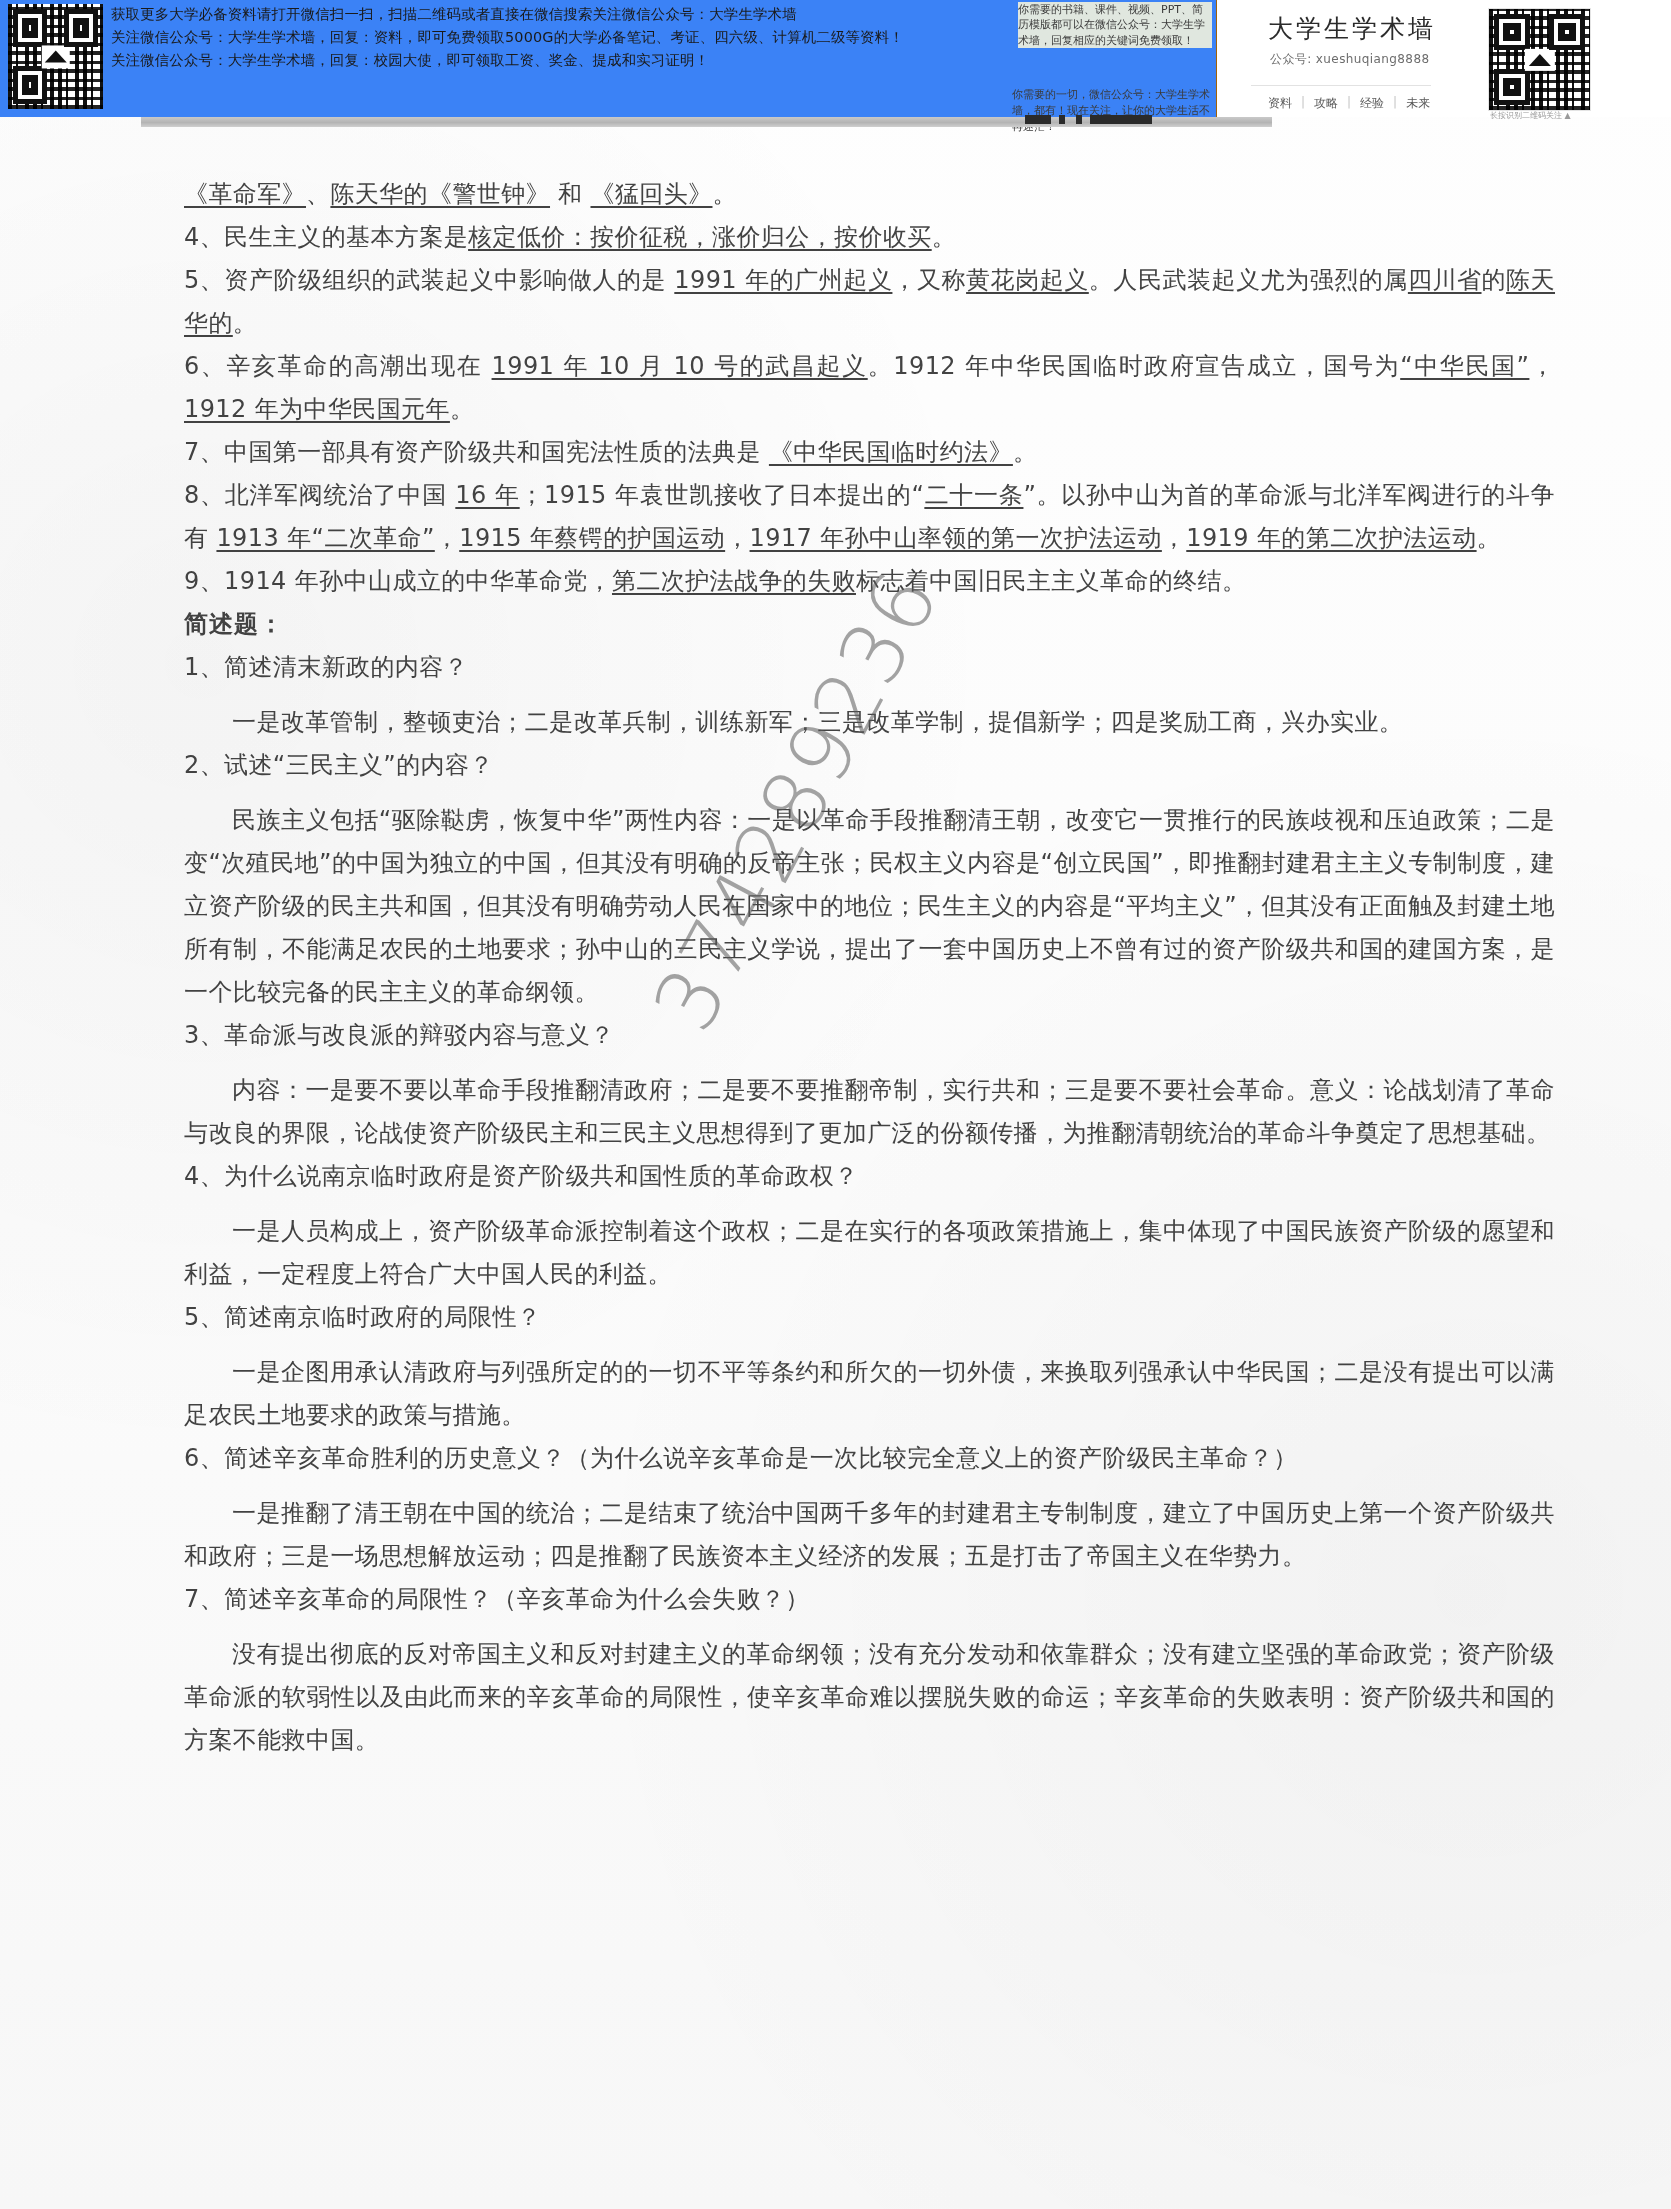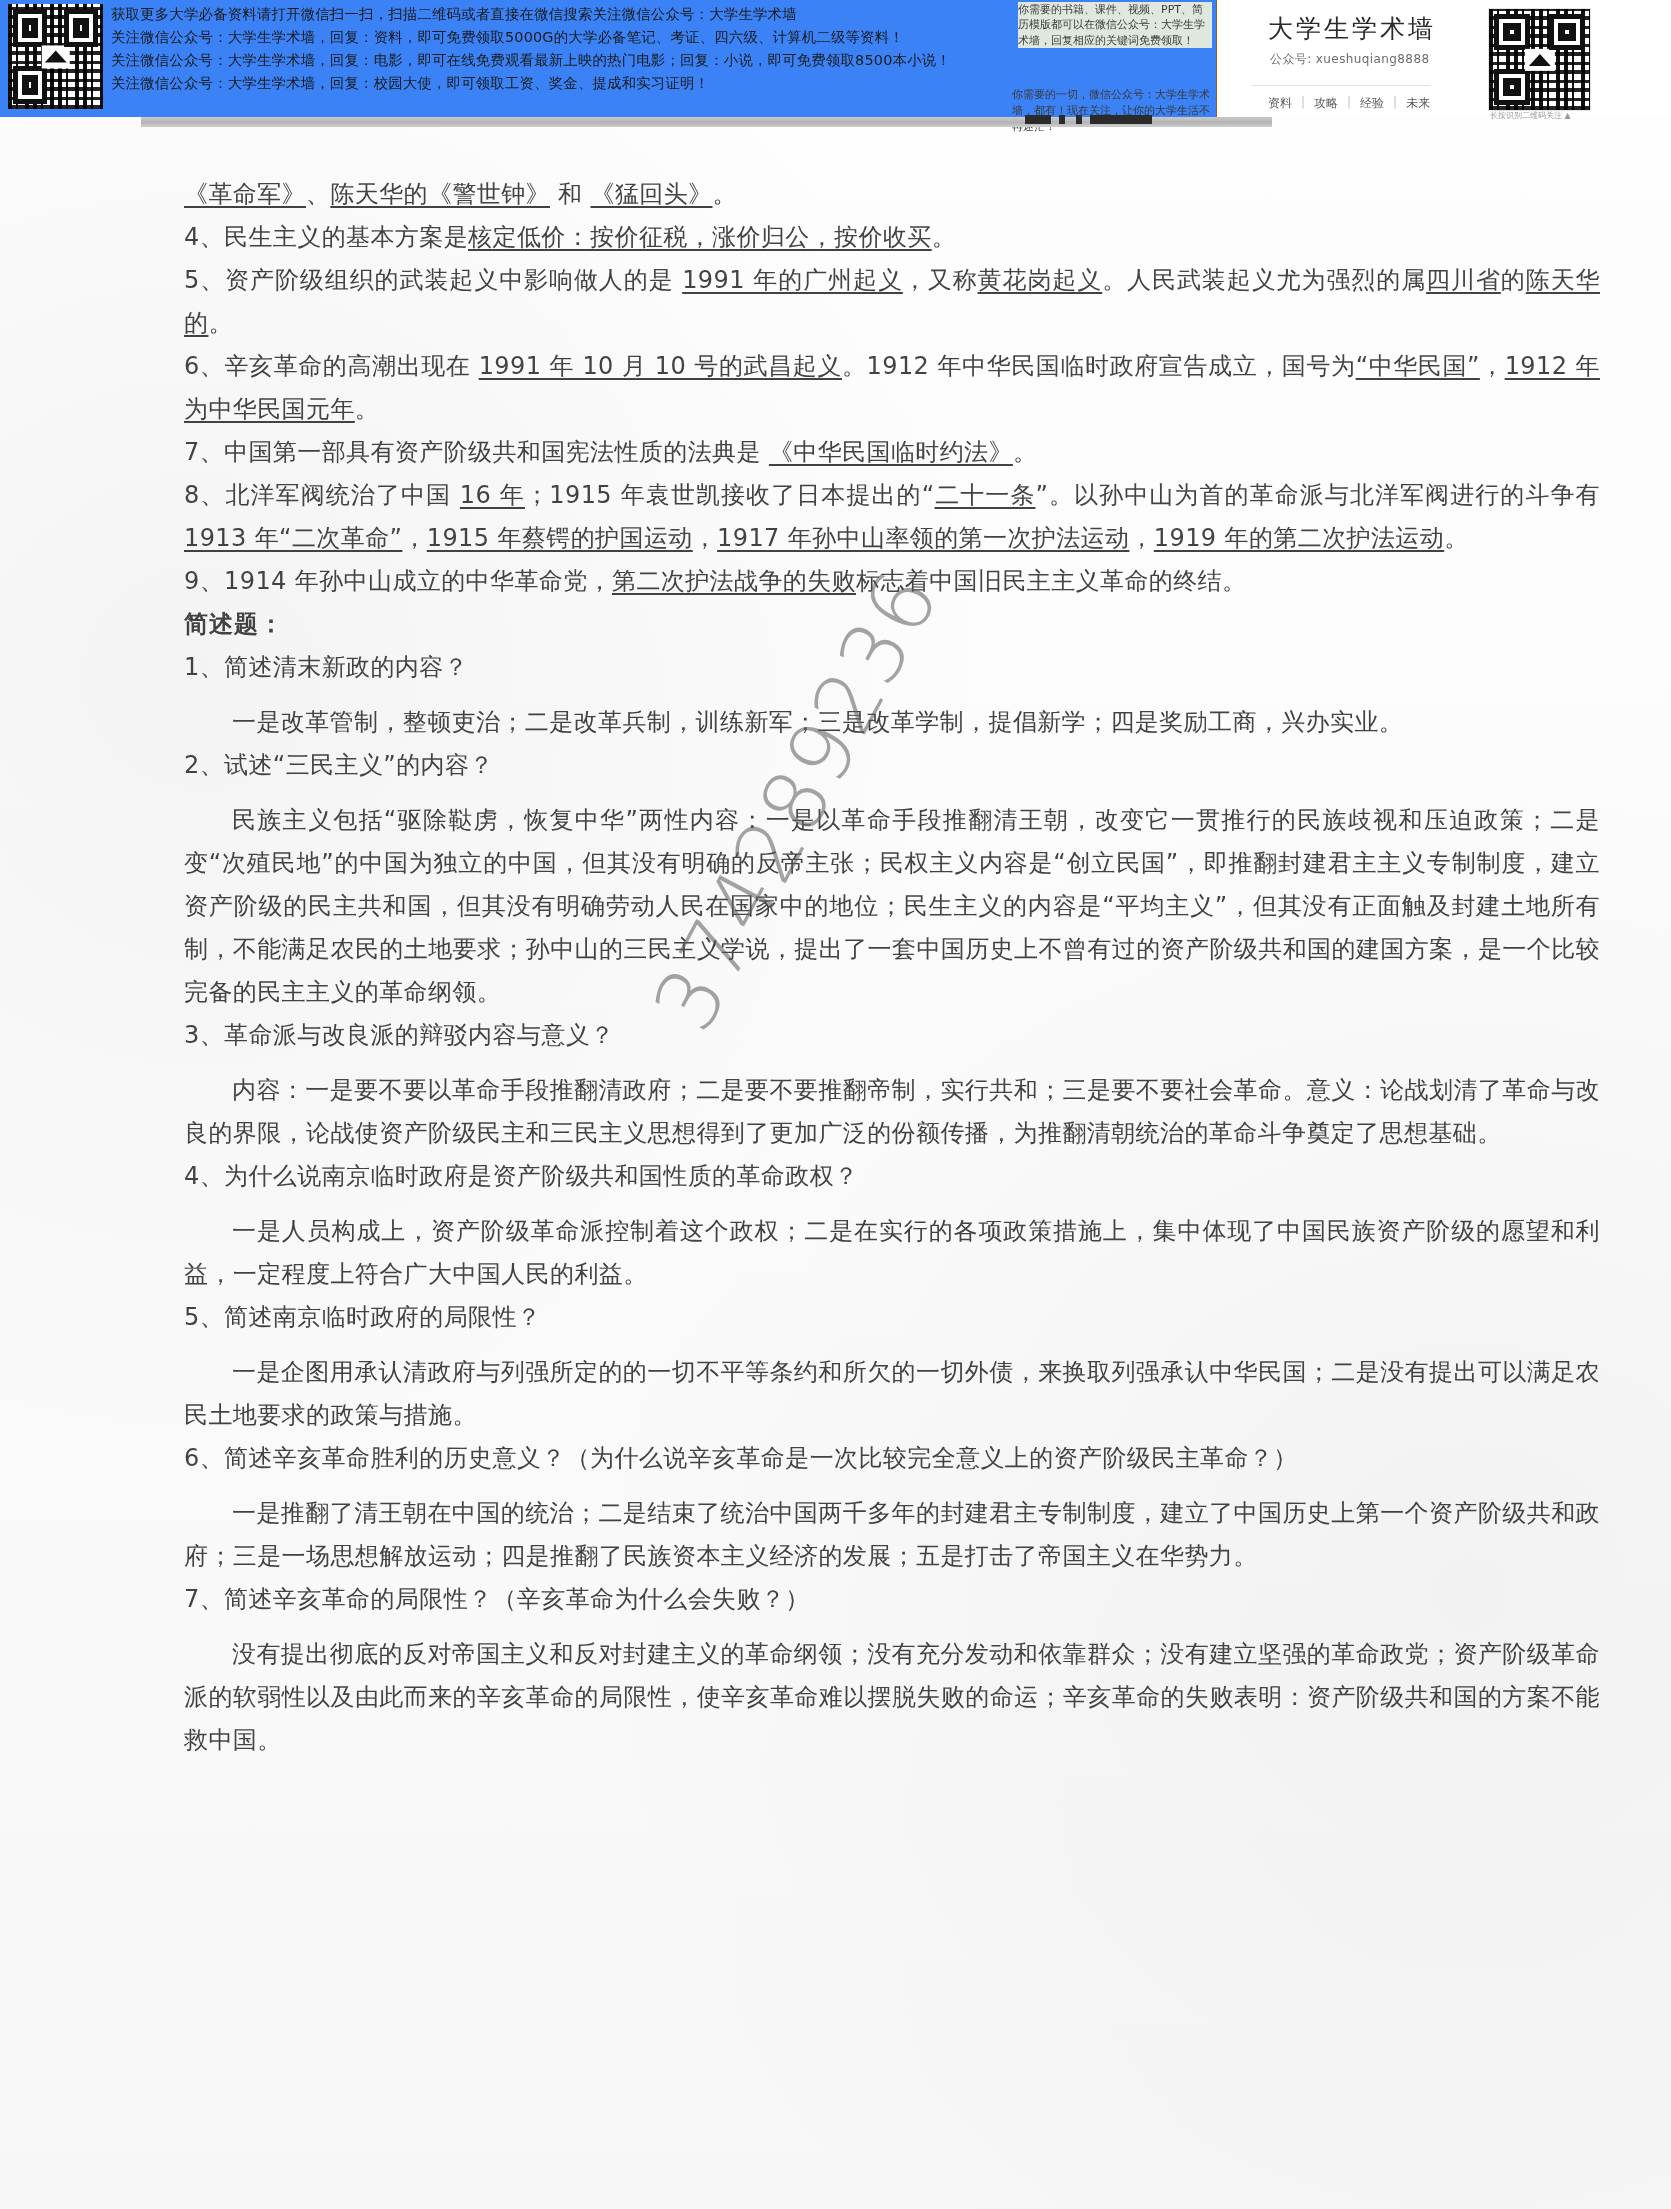--- a/index.html
+++ b/index.html
@@ -222,21 +222,21 @@
         #2b2b2b 65px 127px);
   }
 
   
   #doc {
     position: absolute;
     left: 0;
     top: 127px;
     width: 1671px;
     height: 2083px;
-    padding: 46px 71px 0 184px;
+    padding: 46px 116px 0 184px;
     box-sizing: border-box;
   }
   .p {
     font-family: "DejaVu Sans", "Liberation Sans", sans-serif;
     font-size: 24px;
     line-height: 43px;
     color: #2e2e2e;
     text-align: justify;
     text-justify: inter-ideograph;
     margin: 0 0 0 0;
@@ -279,21 +279,20 @@
     <div id="ad-left-qr" class="qr">
       <div class="qr-bl"></div>
       <div class="qr-logo">
           <span></span>
         </div>
     </div>
 
     <div id="ad-lines">
       <div class="ad-line">获取更多大学必备资料请打开微信扫一扫，扫描二维码或者直接在微信搜索关注微信公众号：大学生学术墙</div>
       <div class="ad-line">关注微信公众号：大学生学术墙，回复：资料，即可免费领取5000G的大学必备笔记、考证、四六级、计算机二级等资料！</div>
-      <div class="ad-line">关注微信公众号：大学生学术墙，回复：电影，即可在线免费观看最新上映的热门电影；回复：小说，即可免费领取8500本小说！</div>
       <div class="ad-line">关注微信公众号：大学生学术墙，回复：校园大使，即可领取工资、奖金、提成和实习证明！</div>
     </div>
 
     <div id="ad-note-box">你需要的书籍、课件、视频、PPT、简历模版都可以在微信公众号：大学生学术墙，回复相应的关键词免费领取！</div>
     <div id="ad-note-box2">你需要的一切，微信公众号：大学生学术墙，都有！现在关注，让你的大学生活不再迷茫！</div>
 
     <div id="ad-card">
       <div id="ad-card-title">大学生学术墙</div>
       <div id="ad-card-sub">公众号: xueshuqiang8888</div>
       <div id="ad-card-divider"></div>

